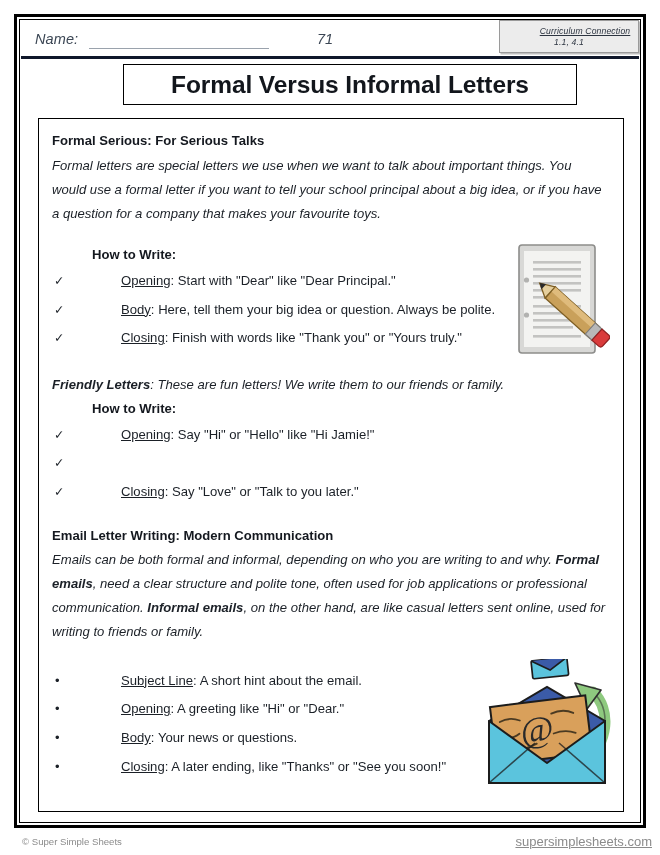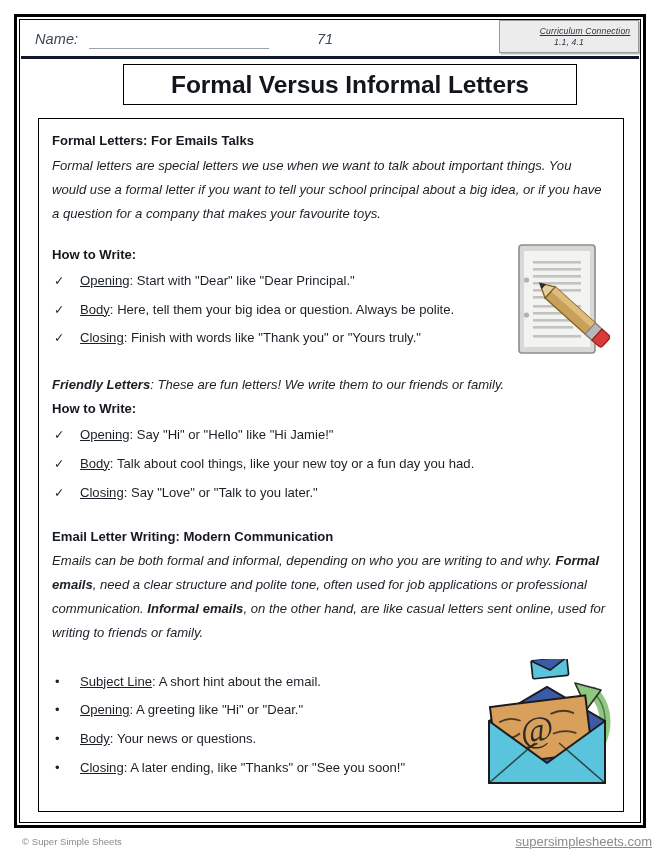--- a/index.html
+++ b/index.html
@@ -135,20 +135,21 @@
   }
   .para b { font-weight: bold; }
 
   .howto {
     font-size: 13.1px;
     font-weight: bold;
     color: #14181f;
     line-height: 1.6;
     margin-top: 2px;
     margin-bottom: 1px;
+    margin-left: 40px;
   }
 
   ul.list { list-style: none; }
   ul.list li {
     display: flex;
     align-items: baseline;
     font-size: 13.1px;
     color: #1b2027;
     line-height: 1.5;
     padding: 4.5px 0 4.5px 0;
@@ -158,21 +159,21 @@
     font-size: 12.5px;
     color: #1b2027;
     padding-left: 2px;
   }
   .bullet-dot {
     flex: 0 0 28px;
     font-size: 13px;
     color: #1b2027;
     padding-left: 3px;
   }
-  .item-term { text-decoration: underline; }
+  .item-term { text-decoration: underline; margin-left: 41px; }
   .gap-md { height: 15px; }
   .gap-lg { height: 20px; }
 
   
   .footer-left {
     position: absolute;
     left: 22px; top: 836px;
     font-size: 9.6px;
     color: #8b8b8b;
   }
@@ -214,21 +215,21 @@
       <div class="curriculum-codes">1.1, 4.1</div>
     </div>
   </div>
 
   <div class="title-plaque">
     <span>Formal Versus Informal Letters</span>
   </div>
 
   <div class="content-box">
 
-    <div class="sec-head">Formal Letters: For Emails Talks</div>
+    <div class="sec-head">Formal Serious: For Serious Talks</div>
     <div class="para">Formal letters are special letters we use when we want to talk about important things. You would use a formal letter if you want to tell your school principal about a big idea, or if you have a question for a company that makes your favourite toys.</div>
 
     <div class="gap-md"></div>
 
     <div class="howto">How to Write:</div>
     <ul class="list">
       <li>
         <span class="bullet-check">✓</span>
         <span><span class="item-term">Opening</span><span>: Start with "Dear" like "Dear Principal."</span></span>
       </li>
@@ -246,21 +247,20 @@
 
     <div class="para"><b>Friendly Letters</b><span>:  These are fun letters! We write them to our friends or family.</span></div>
     <div class="howto">How to Write:</div>
     <ul class="list">
       <li>
         <span class="bullet-check">✓</span>
         <span><span class="item-term">Opening</span><span>: Say "Hi" or "Hello" like "Hi Jamie!"</span></span>
       </li>
       <li>
         <span class="bullet-check">✓</span>
-        <span><span class="item-term">Body</span><span>: Talk about cool things, like your new toy or a fun day you had.</span></span>
       </li>
       <li>
         <span class="bullet-check">✓</span>
         <span><span class="item-term">Closing</span><span>: Say "Love" or "Talk to you later."</span></span>
       </li>
     </ul>
 
     <div class="gap-lg"></div>
 
     <div class="sec-head">Email Letter Writing: Modern Communication</div>

